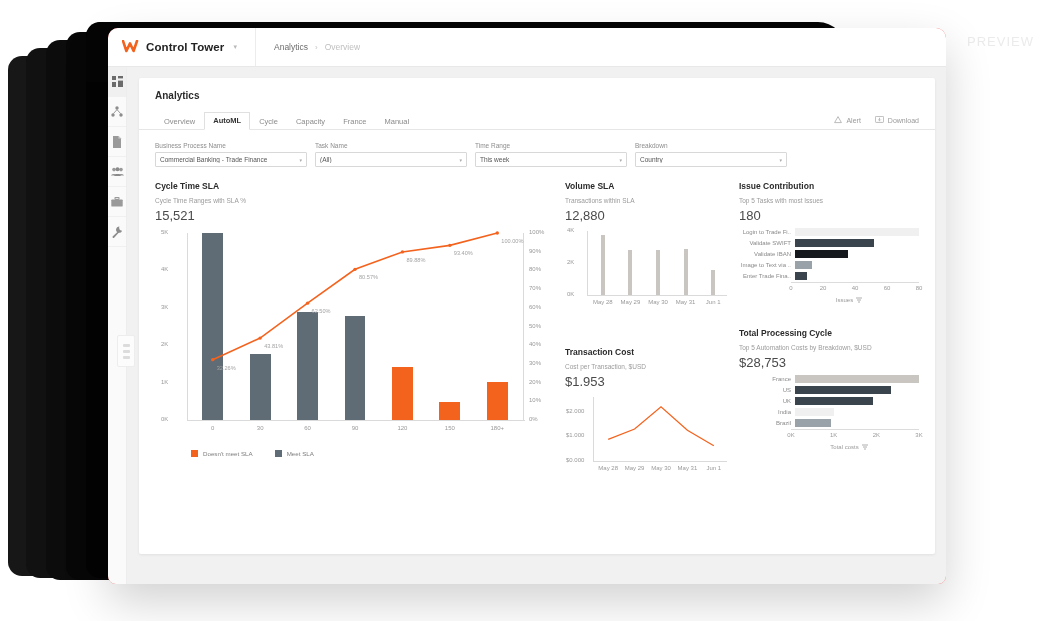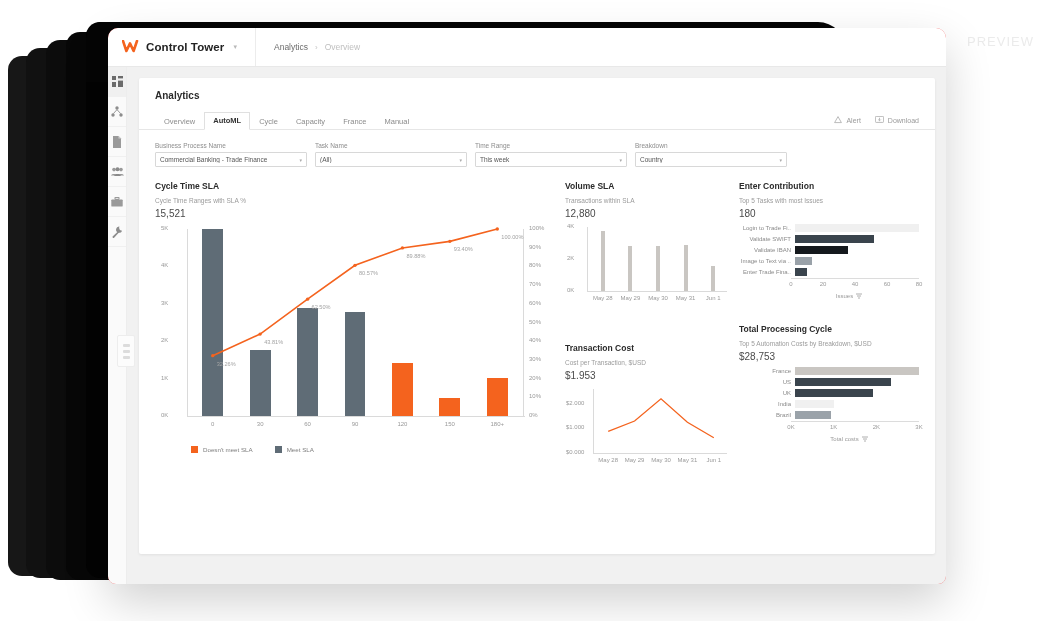--- a/index.html
+++ b/index.html
@@ -104,21 +104,21 @@
   .filter-caret{font-size:5px;color:#aaa;}
 
   
   .charts{display:flex;padding:14px 16px 0;gap:0;}
   .col-left{width:400px;}
   .col-mid{width:166px;margin-left:10px;}
   .col-right{width:180px;margin-left:8px;}
 
   .ch-title{font-size:8.5px;font-weight:bold;color:#2b2b2b;margin-bottom:6px;}
   .ch-sub{font-size:6.5px;color:#9b9b9b;margin-bottom:4px;}
-  .ch-big{font-size:10px;color:#4a4a4a;margin-bottom:4px;}
+  .ch-big{font-size:13px;color:#4a4a4a;margin-bottom:4px;}
 
   .plot{position:relative;}
   .axis-lbl{position:absolute;font-size:6px;color:#999;white-space:nowrap;}
   .axisline{position:absolute;background:#dadada;}
 
   .bar{position:absolute;bottom:0;}
   .dlabel{position:absolute;font-size:5.6px;color:#a3a3a3;white-space:nowrap;}
 
   .legend{display:flex;gap:22px;padding:8px 0 0 36px;}
   .lg{display:flex;align-items:center;gap:5px;font-size:6.2px;color:#7d7d7d;}
@@ -408,21 +408,21 @@
                     <div class="axis-lbl" style="left: 69.6px; top: 72px; transform: translateX(-50%);">May 29</div>
                     <div class="axis-lbl" style="left: 96px; top: 72px; transform: translateX(-50%);">May 30</div>
                     <div class="axis-lbl" style="left: 122.4px; top: 72px; transform: translateX(-50%);">May 31</div>
                     <div class="axis-lbl" style="left: 148.8px; top: 72px; transform: translateX(-50%);">Jun 1</div>
                   </div>
               </div>
             </div>
 
             <div class="col-right">
               <div>
-                <div class="ch-title">Enter Contribution</div>
+                <div class="ch-title">Issue Contribution</div>
                 <div class="ch-sub">Top 5 Tasks with most Issues</div>
                 <div class="ch-big">180</div>
                 <div id="hb-issues" style="position: relative; width: 180px;">
                     <div class="hbar-row" style="">
                       <div class="hbar-name" style="">Login to Trade Fi..</div>
                       <div class="hbar-track" style="">
                         <div class="hbar-fill" style="width: 100%; background: rgb(240, 240, 240);"></div>
                       </div>
                     </div>
                     <div class="hbar-row" style="">

